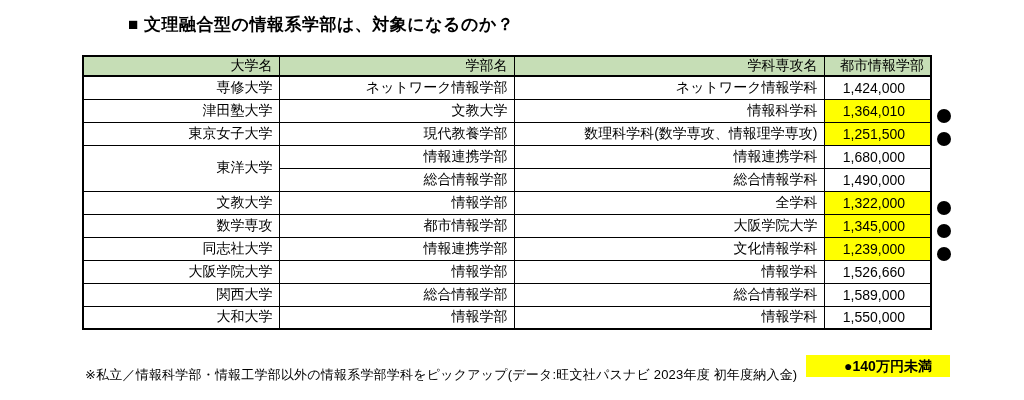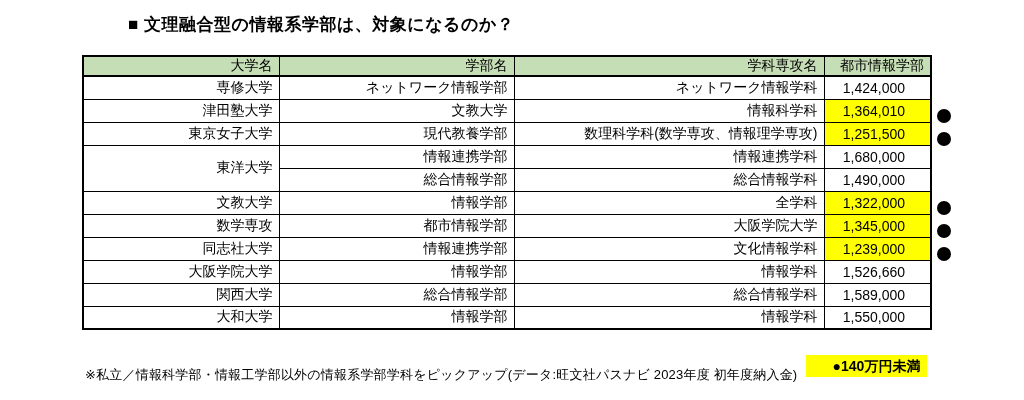--- a/index.html
+++ b/index.html
@@ -44,21 +44,21 @@
   td.hl{background:var(--highlight-bg);}
   .bullet{
     position:absolute;left:855px;width:14px;height:14px;
     background:var(--text-color);border-radius:50%;
   }
   .footnote{
     position:absolute;left:85px;top:338px;
     font-size:13px;white-space:nowrap;letter-spacing:0.2px;margin-top:28px;
   }
   .legend-chip{
-    position:absolute;left:806px;top:355px;width:121px;height:22px;
+    position:absolute;left:806px;top:355px;width:144px;height:22px;
     background:var(--highlight-bg);
     font-size:14px;font-weight:bold;line-height:22px;text-align:center;
     white-space:nowrap;
     padding-left:20px;
   }
 </style>
 </head>
 <body>
 
 <div class="title">■ 文理融合型の情報系学部は、対象になるのか？</div>

